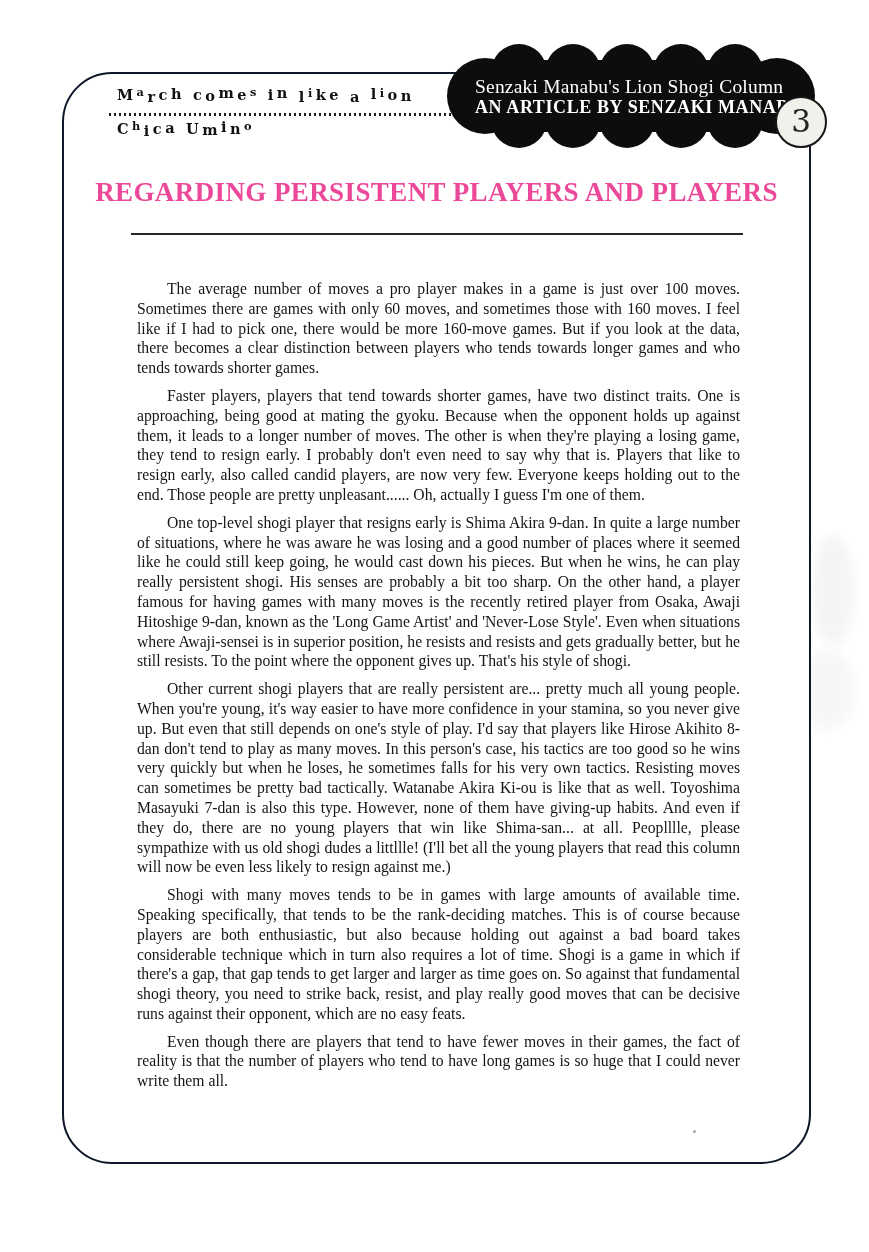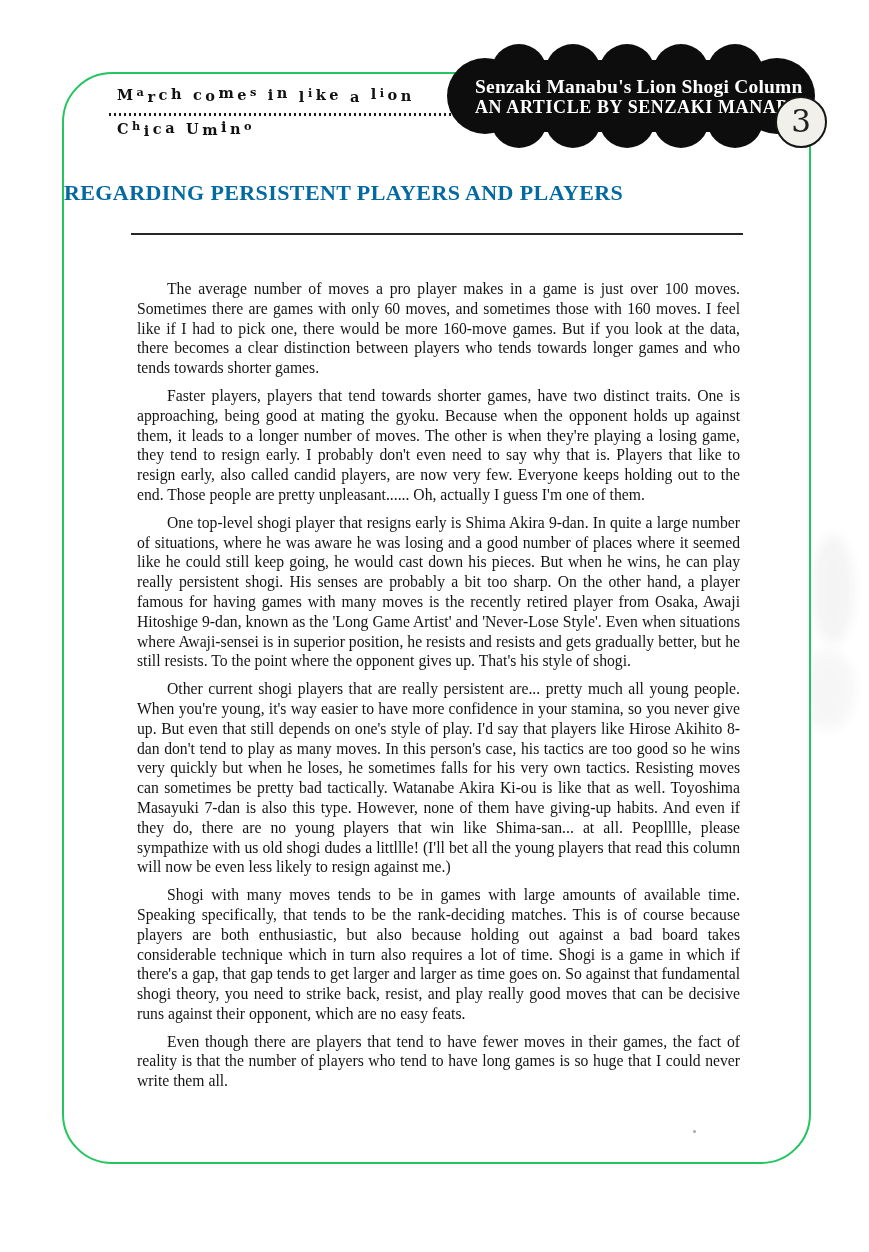--- a/index.html
+++ b/index.html
@@ -4,61 +4,61 @@
 <title>Senzaki Manabu's Lion Shogi Column</title>
 <style>
   html,body{margin:0;padding:0;background:#ffffff;}
   .canvas{
     position:relative;width:869px;height:1252px;background:#ffffff;
     overflow:hidden;font-family:"Liberation Serif","DejaVu Serif",serif;color:#1a1a1a;
   }
   
   .page{
     position:absolute;left:62px;top:72px;width:745px;height:1088px;
-    border:2px solid #22c55e;border-radius:50px;background:#ffffff;z-index:1;
+    border:2px solid #0f172a;border-radius:50px;background:#ffffff;z-index:1;
   }
   
   .series-title{
     position:absolute;left:53px;top:12px;
     font-family:"DejaVu Serif",serif;font-weight:bold;font-size:14.5px;
     letter-spacing:3.5px;white-space:nowrap;color:#111;
   }
   .series-author{
     position:absolute;left:53px;top:46px;
     font-family:"DejaVu Serif",serif;font-weight:bold;font-size:14.5px;
     letter-spacing:3.5px;white-space:nowrap;color:#111;
   }
   .series-title span,.series-author span{display:inline-block;}
   .series-title .sp,.series-author .sp{width:.55em;}
   .dotted-rule{
     position:absolute;left:45px;top:39px;width:342px;height:3px;
     background:repeating-linear-gradient(90deg,#1c1c1c 0 2px,transparent 2px 5px);
   }
   
   .article-title{
-    position:absolute;left:0;top:106px;width:100%;
-    font-weight:bold;font-size:22px;line-height:25px;letter-spacing:.4px;color:#0369a1;
+    position:absolute;left:0;top:106px;width:100%;text-align:center;
+    font-weight:bold;font-size:27px;line-height:25px;letter-spacing:.4px;color:#ec4899;
   }
   .title-rule{
     position:absolute;left:50%;top:159px;width:612px;height:2px;
     transform:translateX(-50%);background:#262626;
   }
   
   .article-body{
     position:absolute;left:65px;top:197px;width:619px;
     font-size:15.7px;line-height:19.8px;text-align:justify;color:#151515;
   }
   .article-body p{margin:8px;text-indent:30px;}
   
   .bubble{position:absolute;left:447px;top:44px;width:368px;height:104px;z-index:5;color:#0d0d0d;}
   .bubble svg{position:absolute;left:0;top:0;width:100%;height:100%;}
   .bubble-text{
     position:absolute;left:28px;top:31px;color:#ffffff;white-space:nowrap;
   }
-  .bubble-title{font-weight:bold;font-size:19.5px;line-height:24px;letter-spacing:.2px;}
+  .bubble-title{font-weight:normal;font-size:19.5px;line-height:24px;letter-spacing:.2px;}
   .bubble-subtitle{font-weight:bold;font-size:18px;line-height:17px;letter-spacing:.6px;}
   .badge{
     position:absolute;left:328px;top:52px;width:48px;height:48px;border-radius:50%;
     background:#f2f0ea;border:2px solid #161616;z-index:6;
     display:flex;align-items:center;justify-content:center;
   }
   .badge span{font-family:"DejaVu Serif",serif;font-size:31px;line-height:1;color:#222;transform:translateY(-1px);}
   
   .speck{position:absolute;left:629px;top:1056px;width:3px;height:3px;border-radius:50%;background:#8a8a8a;opacity:.75;}
   .smudge{position:absolute;background:#3a3a3a;border-radius:50%;filter:blur(6px);}

